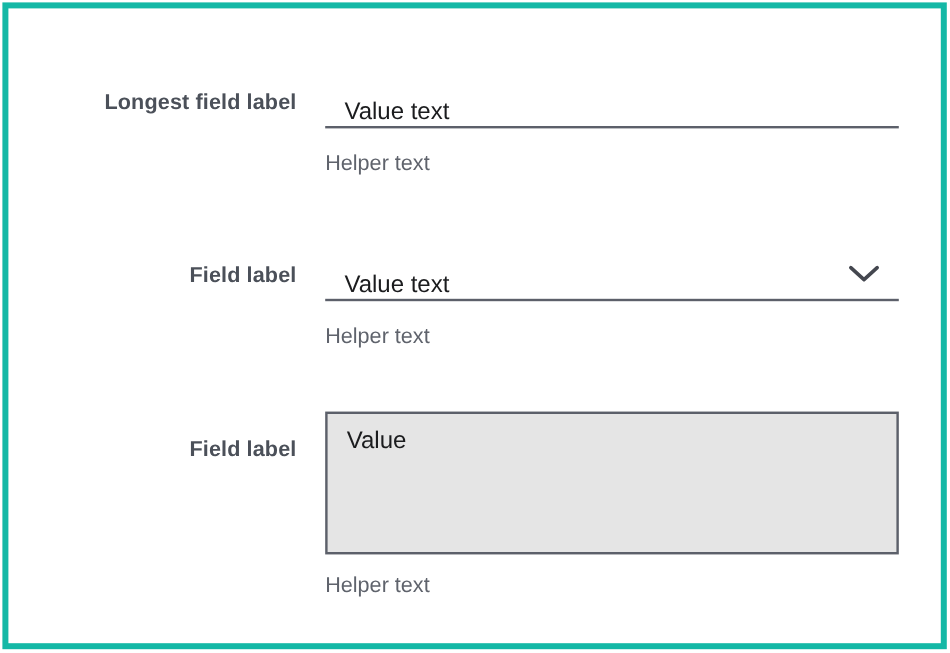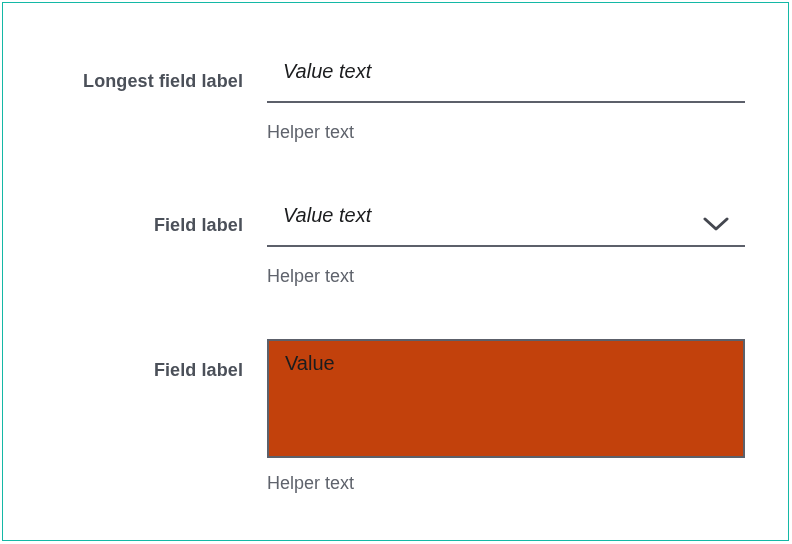--- a/index.html
+++ b/index.html
@@ -14,21 +14,21 @@
     -webkit-font-smoothing: antialiased;
   }
 
   #page-frame {
     position: absolute;
     left: 2px;
     top: 2px;
     width: 787px;
     height: 539px;
     box-sizing: border-box;
-    border: 1px solid #14b8a6;
+    border: 5px solid #14b8a6;
     background: #ffffff;
     overflow: hidden;
   }
 
   .form-rows {
     position: absolute;
     left: 0;
     top: 0;
     width: 100%;
     height: 100%;
@@ -69,22 +69,21 @@
   }
 
   
   .underline-input {
     position: relative;
     box-sizing: border-box;
     height: 44px;
     border-bottom: 2px solid #5c606a;
     background: transparent;
     display: flex;
-    align-items: flex-start;
-    font-style: italic;
+    align-items: flex-end;
   }
 
   .value-text {
     font-size: 20px;
     color: #1b1c1e;
     line-height: 24px;
     padding-left: 16px;
     font-weight: normal;
     white-space: nowrap;
     flex: 1 1 auto;
@@ -102,21 +101,21 @@
     justify-content: center;
   }
   .chevron-slot svg { display: block; }
 
   
   .boxed-input {
     box-sizing: border-box;
     width: 478px;
     height: 119px;
     border: 2px solid #5c606a;
-    background: #c2410c;
+    background: #e5e5e5;
     padding: 10px 14px 0 14px;
   }
   .boxed-input .value-text {
     padding-left: 2px;
     display: block;
   }
 
   
   .helper-text {
     position: absolute;

